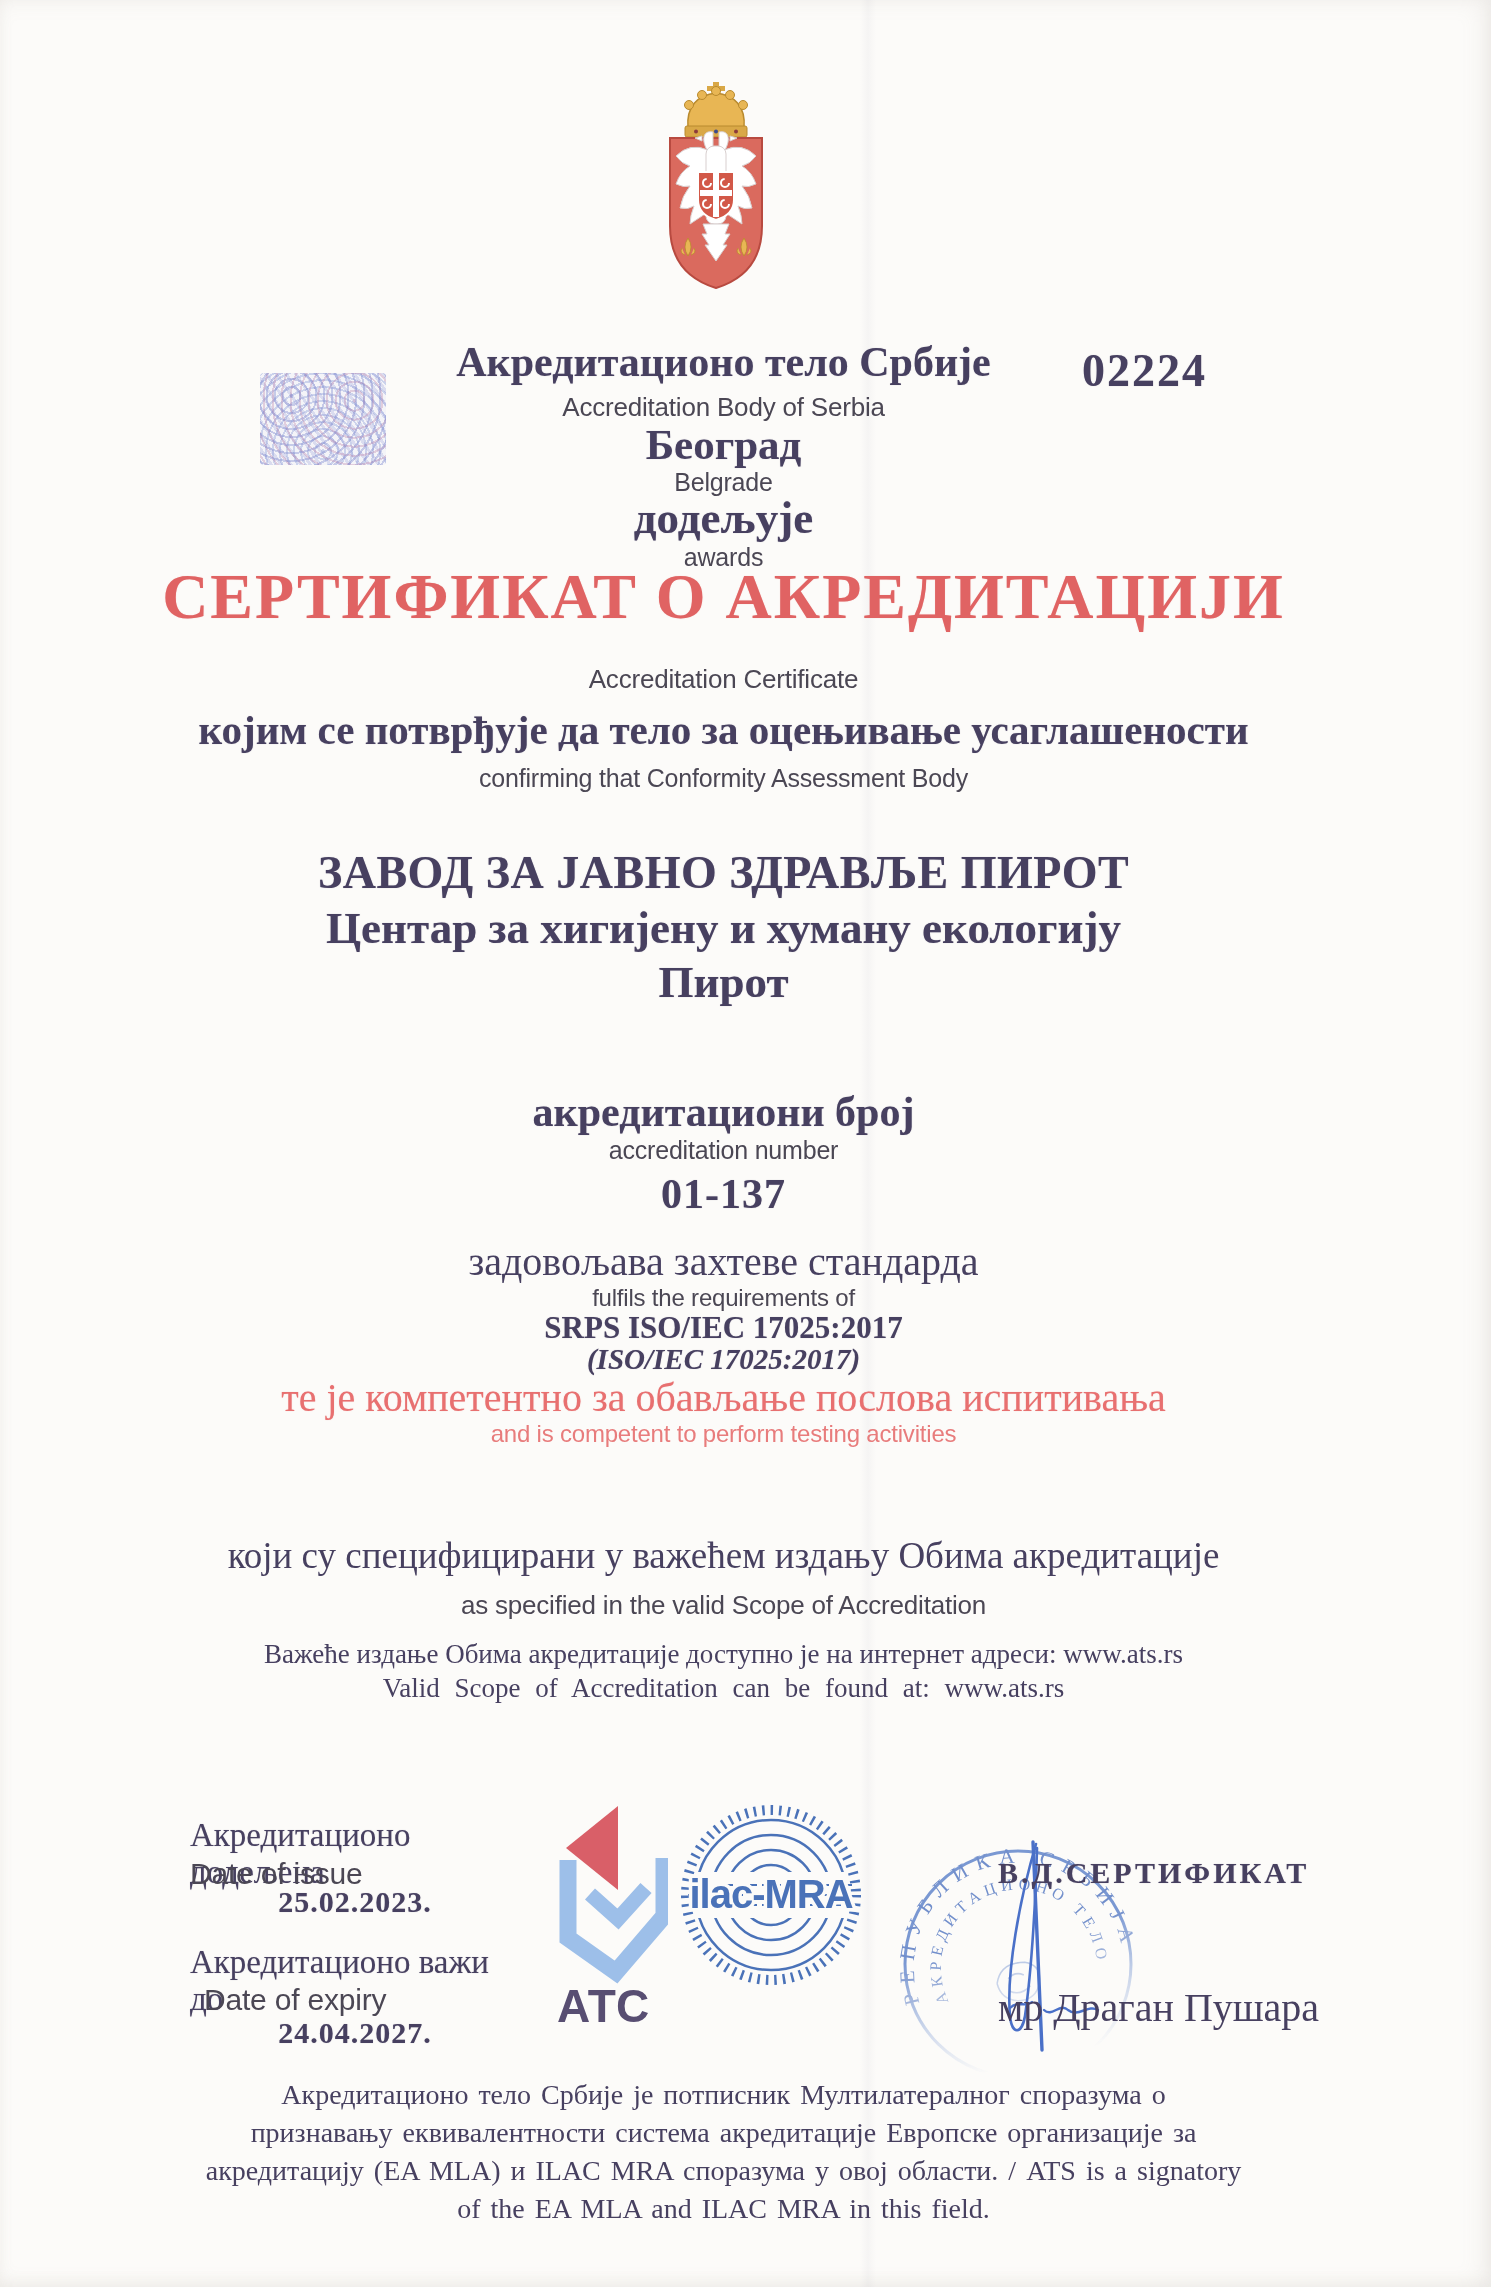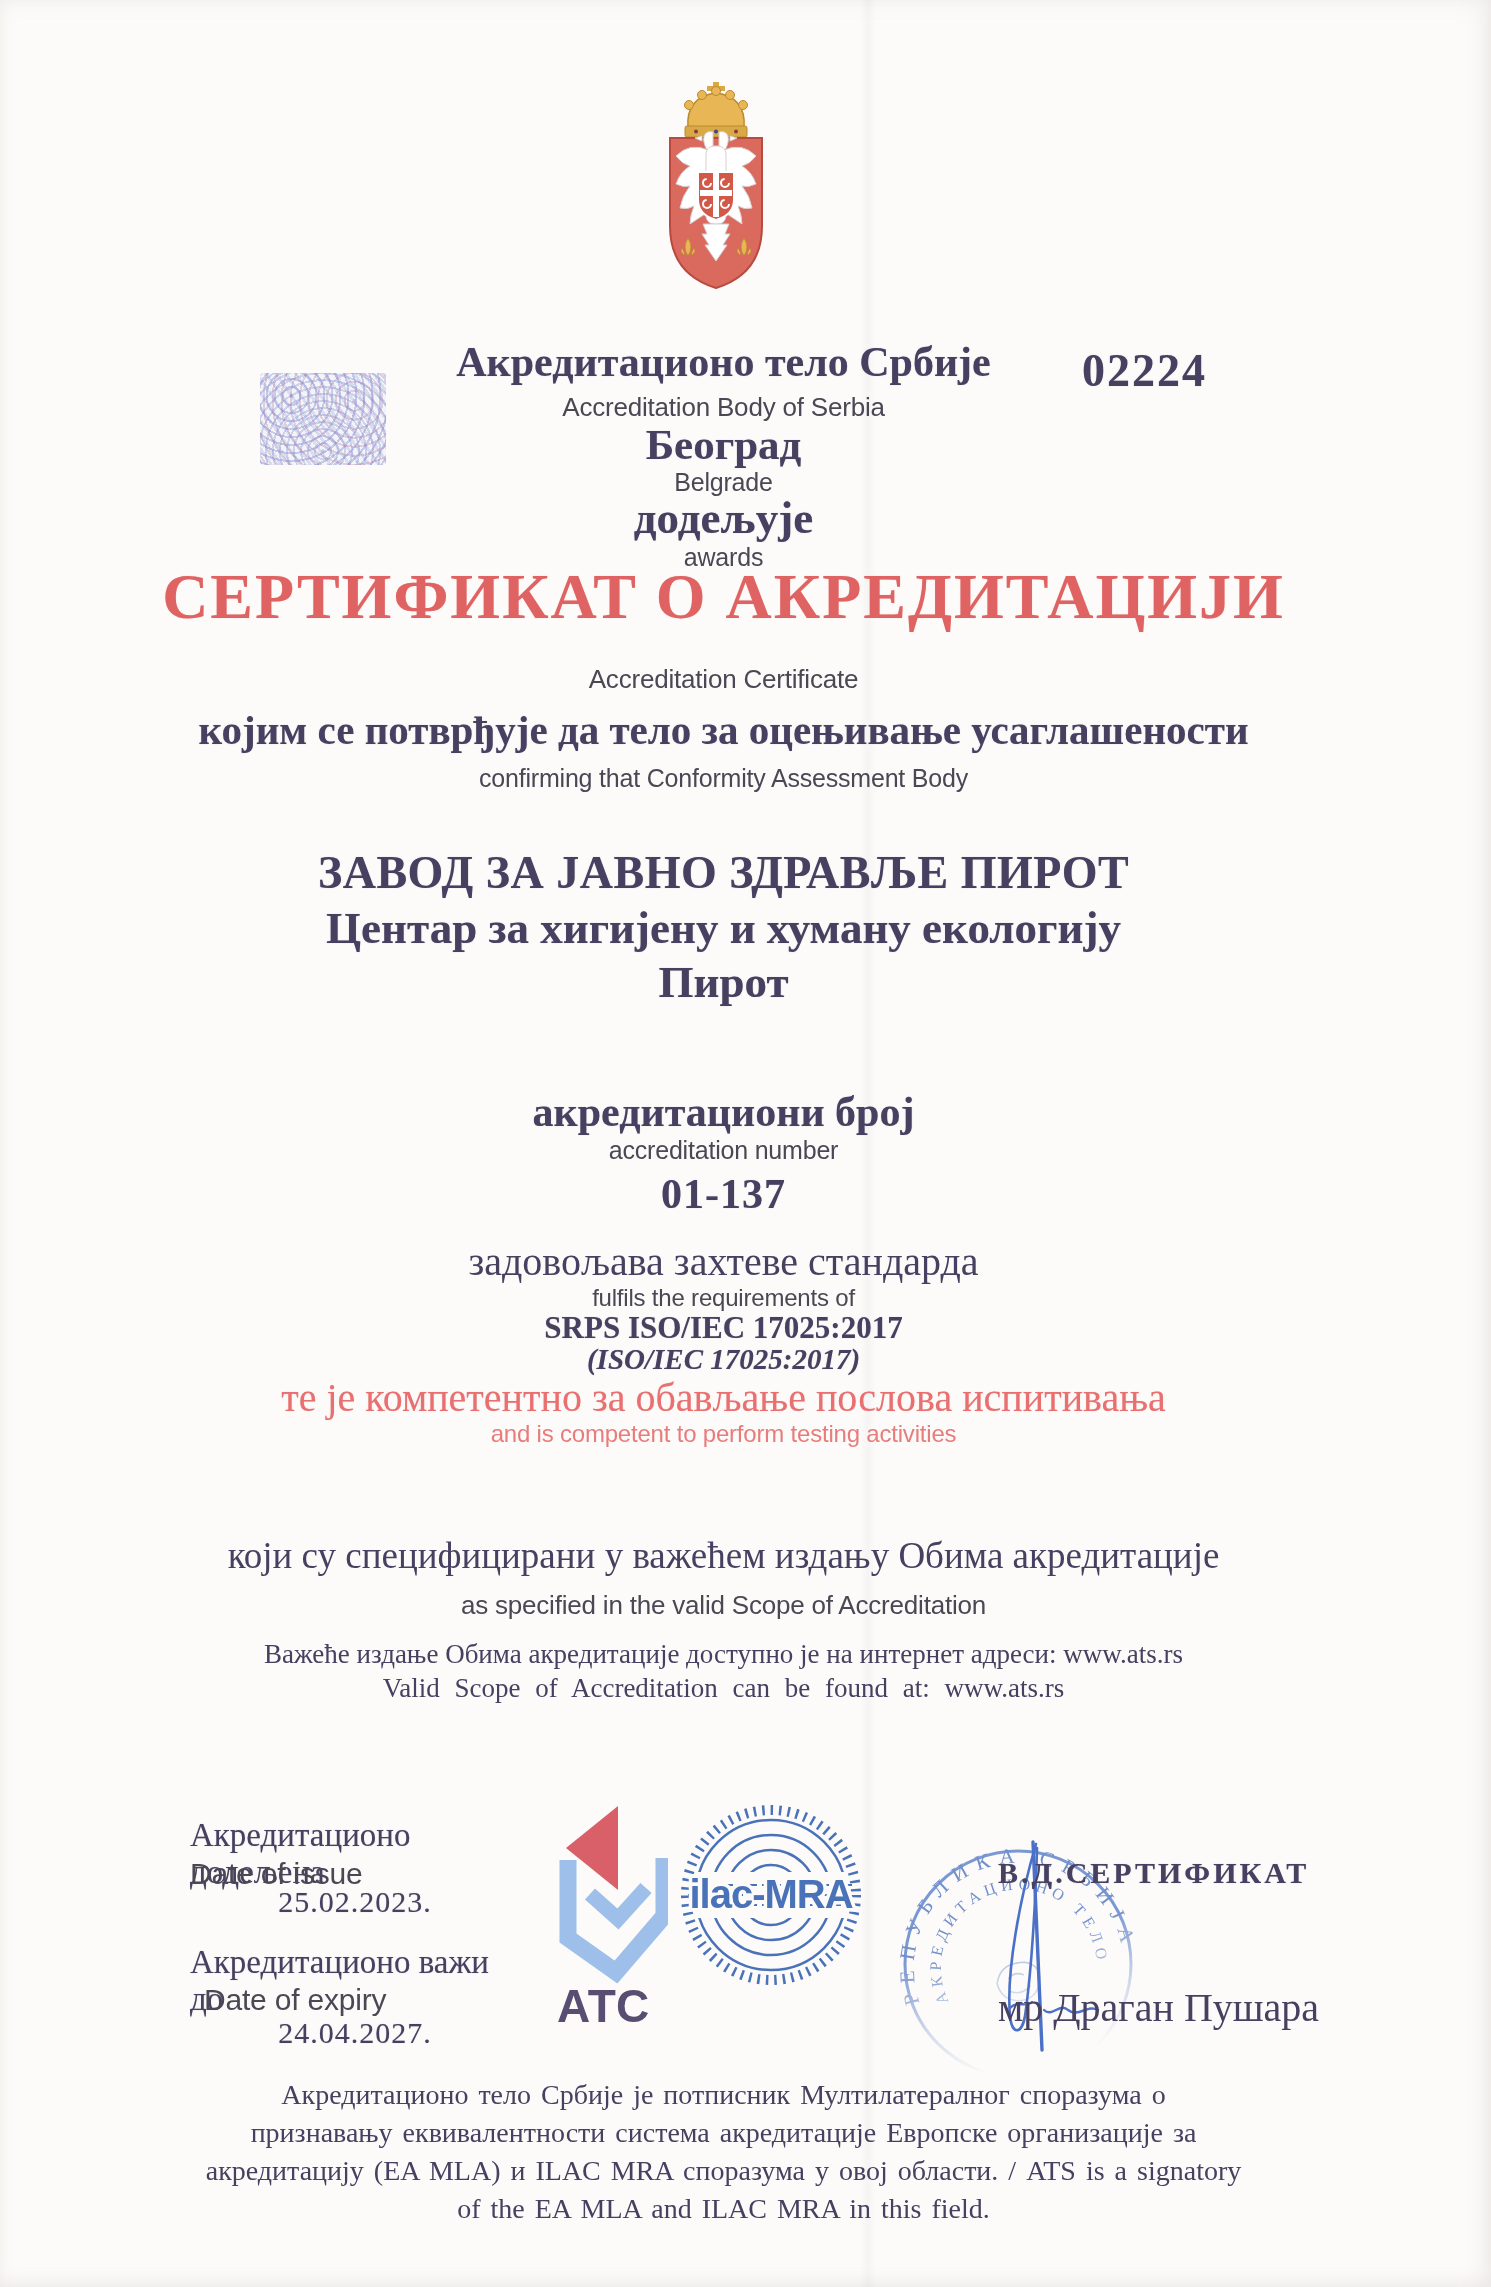--- a/index.html
+++ b/index.html
@@ -53,21 +53,21 @@
 
   .scope-sr { top:1534px; font-size:37px; }
   .scope-en { top:1590px; font-size:26px; }
   .avail-sr { top:1639px; font-size:27px; }
   .avail-en { top:1673px; font-size:27px; word-spacing:8px; }
 
   
   .dates { position:absolute; left:190px; top:1815px; width:330px; }
   .d-label { font-size:33px; }
   .d-sub   { font-size:30px; margin-top:2px; }
-  .d-val   { font-size:30px; font-weight:normal; text-align:center; letter-spacing:1px; }
+  .d-val   { font-size:30px; font-weight:bold; text-align:center; letter-spacing:1px; }
   .d-issue-label { position:absolute; left:0; top:2px; }
   .d-issue-sub   { position:absolute; left:0; top:40px; }
   .d-issue-val   { position:absolute; left:0; top:70px; width:330px; }
   .d-exp-label   { position:absolute; left:0; top:129px; }
   .d-exp-sub     { position:absolute; left:14px; top:166px; }
   .d-exp-val     { position:absolute; left:0; top:201px; width:330px; }
 
   .ats-logo  { position:absolute; left:538px; top:1798px; }
   .ilac-logo { position:absolute; left:676px; top:1800px; }
   .stamp     { position:absolute; left:893px; top:1836px; }

